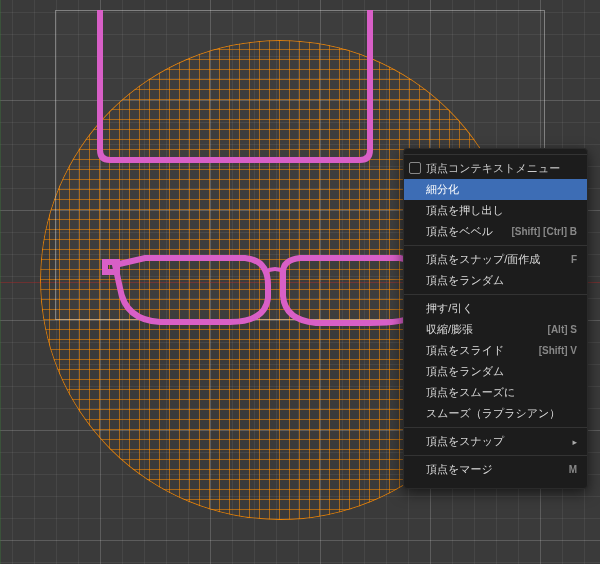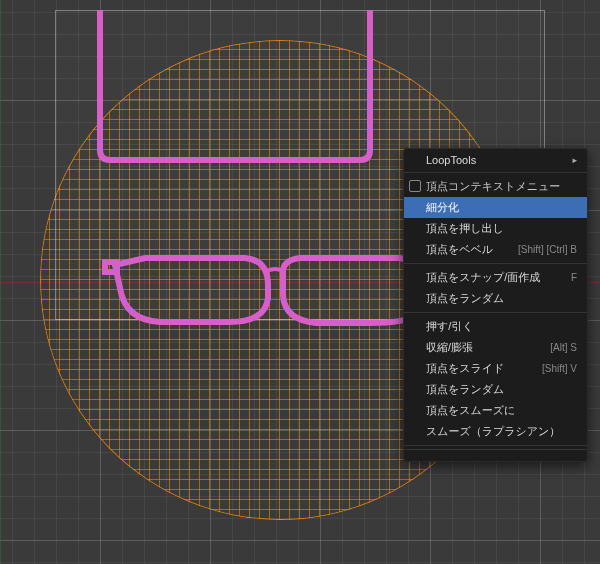--- a/index.html
+++ b/index.html
@@ -89,21 +89,21 @@
     cursor: default;
     position: relative;
     white-space: nowrap;
   }
   .menu-item.highlight { background: #3d6db5; color: #fff; }
   .menu-item.header {
     padding-left: 22px;
     color: #ccc;
     text-align: center;
   }
-  .menu-item .shortcut { color: #888; font-size: 10px; margin-left: 8px; }
+  .menu-item .shortcut { color: #888; font-size: 10px; margin-left: 8px; font-weight: bold; }
   .menu-item .submenu-arrow { color: #aaa; font-size: 9px; margin-left: 8px; }
   .sep {
     height: 1px;
     background: #333;
     margin: 3px 0;
   }
   .menu-item.header .header-icon {
     position: absolute;
     left: 5px;
     top: 4px;
@@ -133,24 +133,20 @@
   <path class="pink" d="M 283 272 Q 283 260 300 258 L 400 258 L 430 265 Q 432 290 418 315 Q 405 323 370 323 L 316 323 Q 285 320 283 296 Z"></path>
 
   <path class="pink-thin" d="M 265 272 Q 275 266 285 272"></path>
 
   <rect x="105" y="262" width="12" height="10" class="pink" fill="#d85fc7"></rect>
   <rect x="432" y="262" width="28" height="14" class="pink" fill="#d85fc7" stroke-width="3"></rect>
 </svg>
 
 <div class="context-menu">
 
-  <div class="menu-item parent">
-    <span>LoopTools</span>
-    <span class="submenu-arrow"></span>
-  </div>
 
   <div class="sep"></div>
 
   <div class="menu-item header">
     <span class="header-icon"></span>
     <span>頂点コンテキストメニュー</span>
   </div>
 
   <div class="menu-item highlight">
     <span>細分化</span>
@@ -195,21 +191,29 @@
   </div>
   <div class="menu-item">
     <span>頂点をスムーズに</span>
   </div>
   <div class="menu-item">
     <span>スムーズ（ラプラシアン）</span>
   </div>
 
   <div class="sep"></div>
 
-
-  <div class="sep"></div>
-
+  <div class="menu-item parent">
+    <span>頂点をスナップ</span>
+    <span class="submenu-arrow"></span>
+  </div>
+
+  <div class="sep"></div>
+
+  <div class="menu-item parent">
+    <span>頂点をマージ</span>
+    <span class="shortcut">M</span>
+  </div>
   <div class="menu-item">
     
     
   </div>
 
 </div>
 
 </body></html>

